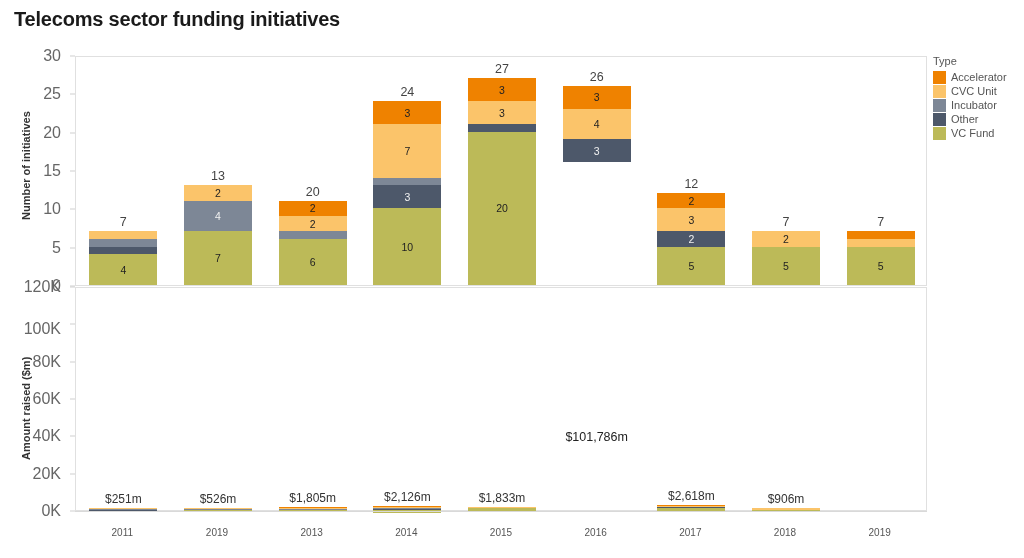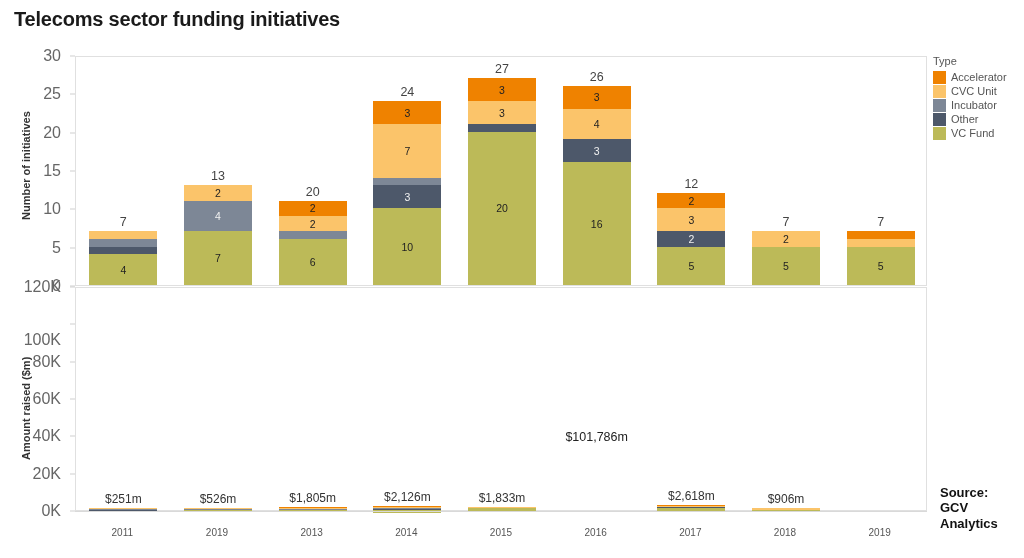--- a/index.html
+++ b/index.html
@@ -205,25 +205,20 @@
           <span class="legend-swatch" style="background: rgb(77, 88, 106);"></span>
           <span class="legend-label">Other</span>
         </div>
         <div class="legend-row">
           <span class="legend-swatch" style="background: rgb(188, 186, 88);"></span>
           <span class="legend-label">VC Fund</span>
         </div>
       </div>
   </div>
 
-  <div id="source">
-      <div>Source:</div>
-      <div>GCV</div>
-      <div>Analytics</div>
-    </div>
 
   <div class="axis-title" id="ytitle-top">Number of initiatives</div>
   <div class="axis-title" id="ytitle-bot">Amount raised ($m)</div>
 
   <div class="panel" id="panel-top">
     <div class="bars-layer" id="bars-top">
         <div class="bar-col" style="left: 13.2533px; width: 68.16px; height: 53.6667px;">
           <div class="seg" style="height: 7.66667px; background: rgb(251, 196, 106);"></div>
           <div class="seg dark-text" style="height: 7.66667px; background: rgb(125, 135, 150);"></div>
           <div class="seg dark-text" style="height: 7.66667px; background: rgb(77, 88, 106);"></div>
@@ -288,23 +283,20 @@
         </div>
         <div class="bar-col" style="left: 486.587px; width: 68.16px; height: 199.333px;">
           <div class="seg" style="height: 23px; background: rgb(239, 130, 0);">
             <span>3</span>
           </div>
           <div class="seg" style="height: 30.6667px; background: rgb(251, 196, 106);">
             <span>4</span>
           </div>
           <div class="seg dark-text" style="height: 23px; background: rgb(77, 88, 106);">
             <span>3</span>
-          </div>
-          <div class="seg" style="height: 122.667px; background: rgb(188, 186, 88);">
-            <span>16</span>
           </div>
           <div class="total-label" style="top: 0px;">26</div>
         </div>
         <div class="bar-col" style="left: 581.253px; width: 68.16px; height: 92px;">
           <div class="seg" style="height: 15.3333px; background: rgb(239, 130, 0);">
             <span>2</span>
           </div>
           <div class="seg" style="height: 23px; background: rgb(251, 196, 106);">
             <span>3</span>
           </div>
@@ -406,21 +398,21 @@
       <div class="ytick" style="top: 511px; position: absolute; left: 0px;">0K</div>
       <div class="tickmark" style="top: 511px;"></div>
       <div class="ytick" style="top: 473.667px; position: absolute; left: 0px;">20K</div>
       <div class="tickmark" style="top: 473.667px;"></div>
       <div class="ytick" style="top: 436.333px; position: absolute; left: 0px;">40K</div>
       <div class="tickmark" style="top: 436.333px;"></div>
       <div class="ytick" style="top: 399px; position: absolute; left: 0px;">60K</div>
       <div class="tickmark" style="top: 399px;"></div>
       <div class="ytick" style="top: 361.667px; position: absolute; left: 0px;">80K</div>
       <div class="tickmark" style="top: 361.667px;"></div>
-      <div class="ytick" style="top: 340px; position: absolute; left: 0px;">100K</div>
+      <div class="ytick" style="top: 329px; position: absolute; left: 0px;">100K</div>
       <div class="tickmark" style="top: 324.333px;"></div>
       <div class="ytick" style="top: 287px; position: absolute; left: 0px;">120K</div>
       <div class="tickmark" style="top: 287px;"></div>
     </div>
 
   <div id="xaxis-line"></div>
   <div id="xaxis">
       <div class="xlabel" style="left: 0px; width: 94.6667px;">2011</div>
       <div class="xlabel" style="left: 94.6667px; width: 94.6667px;">2019</div>
       <div class="xlabel" style="left: 189.333px; width: 94.6667px;">2013</div>

